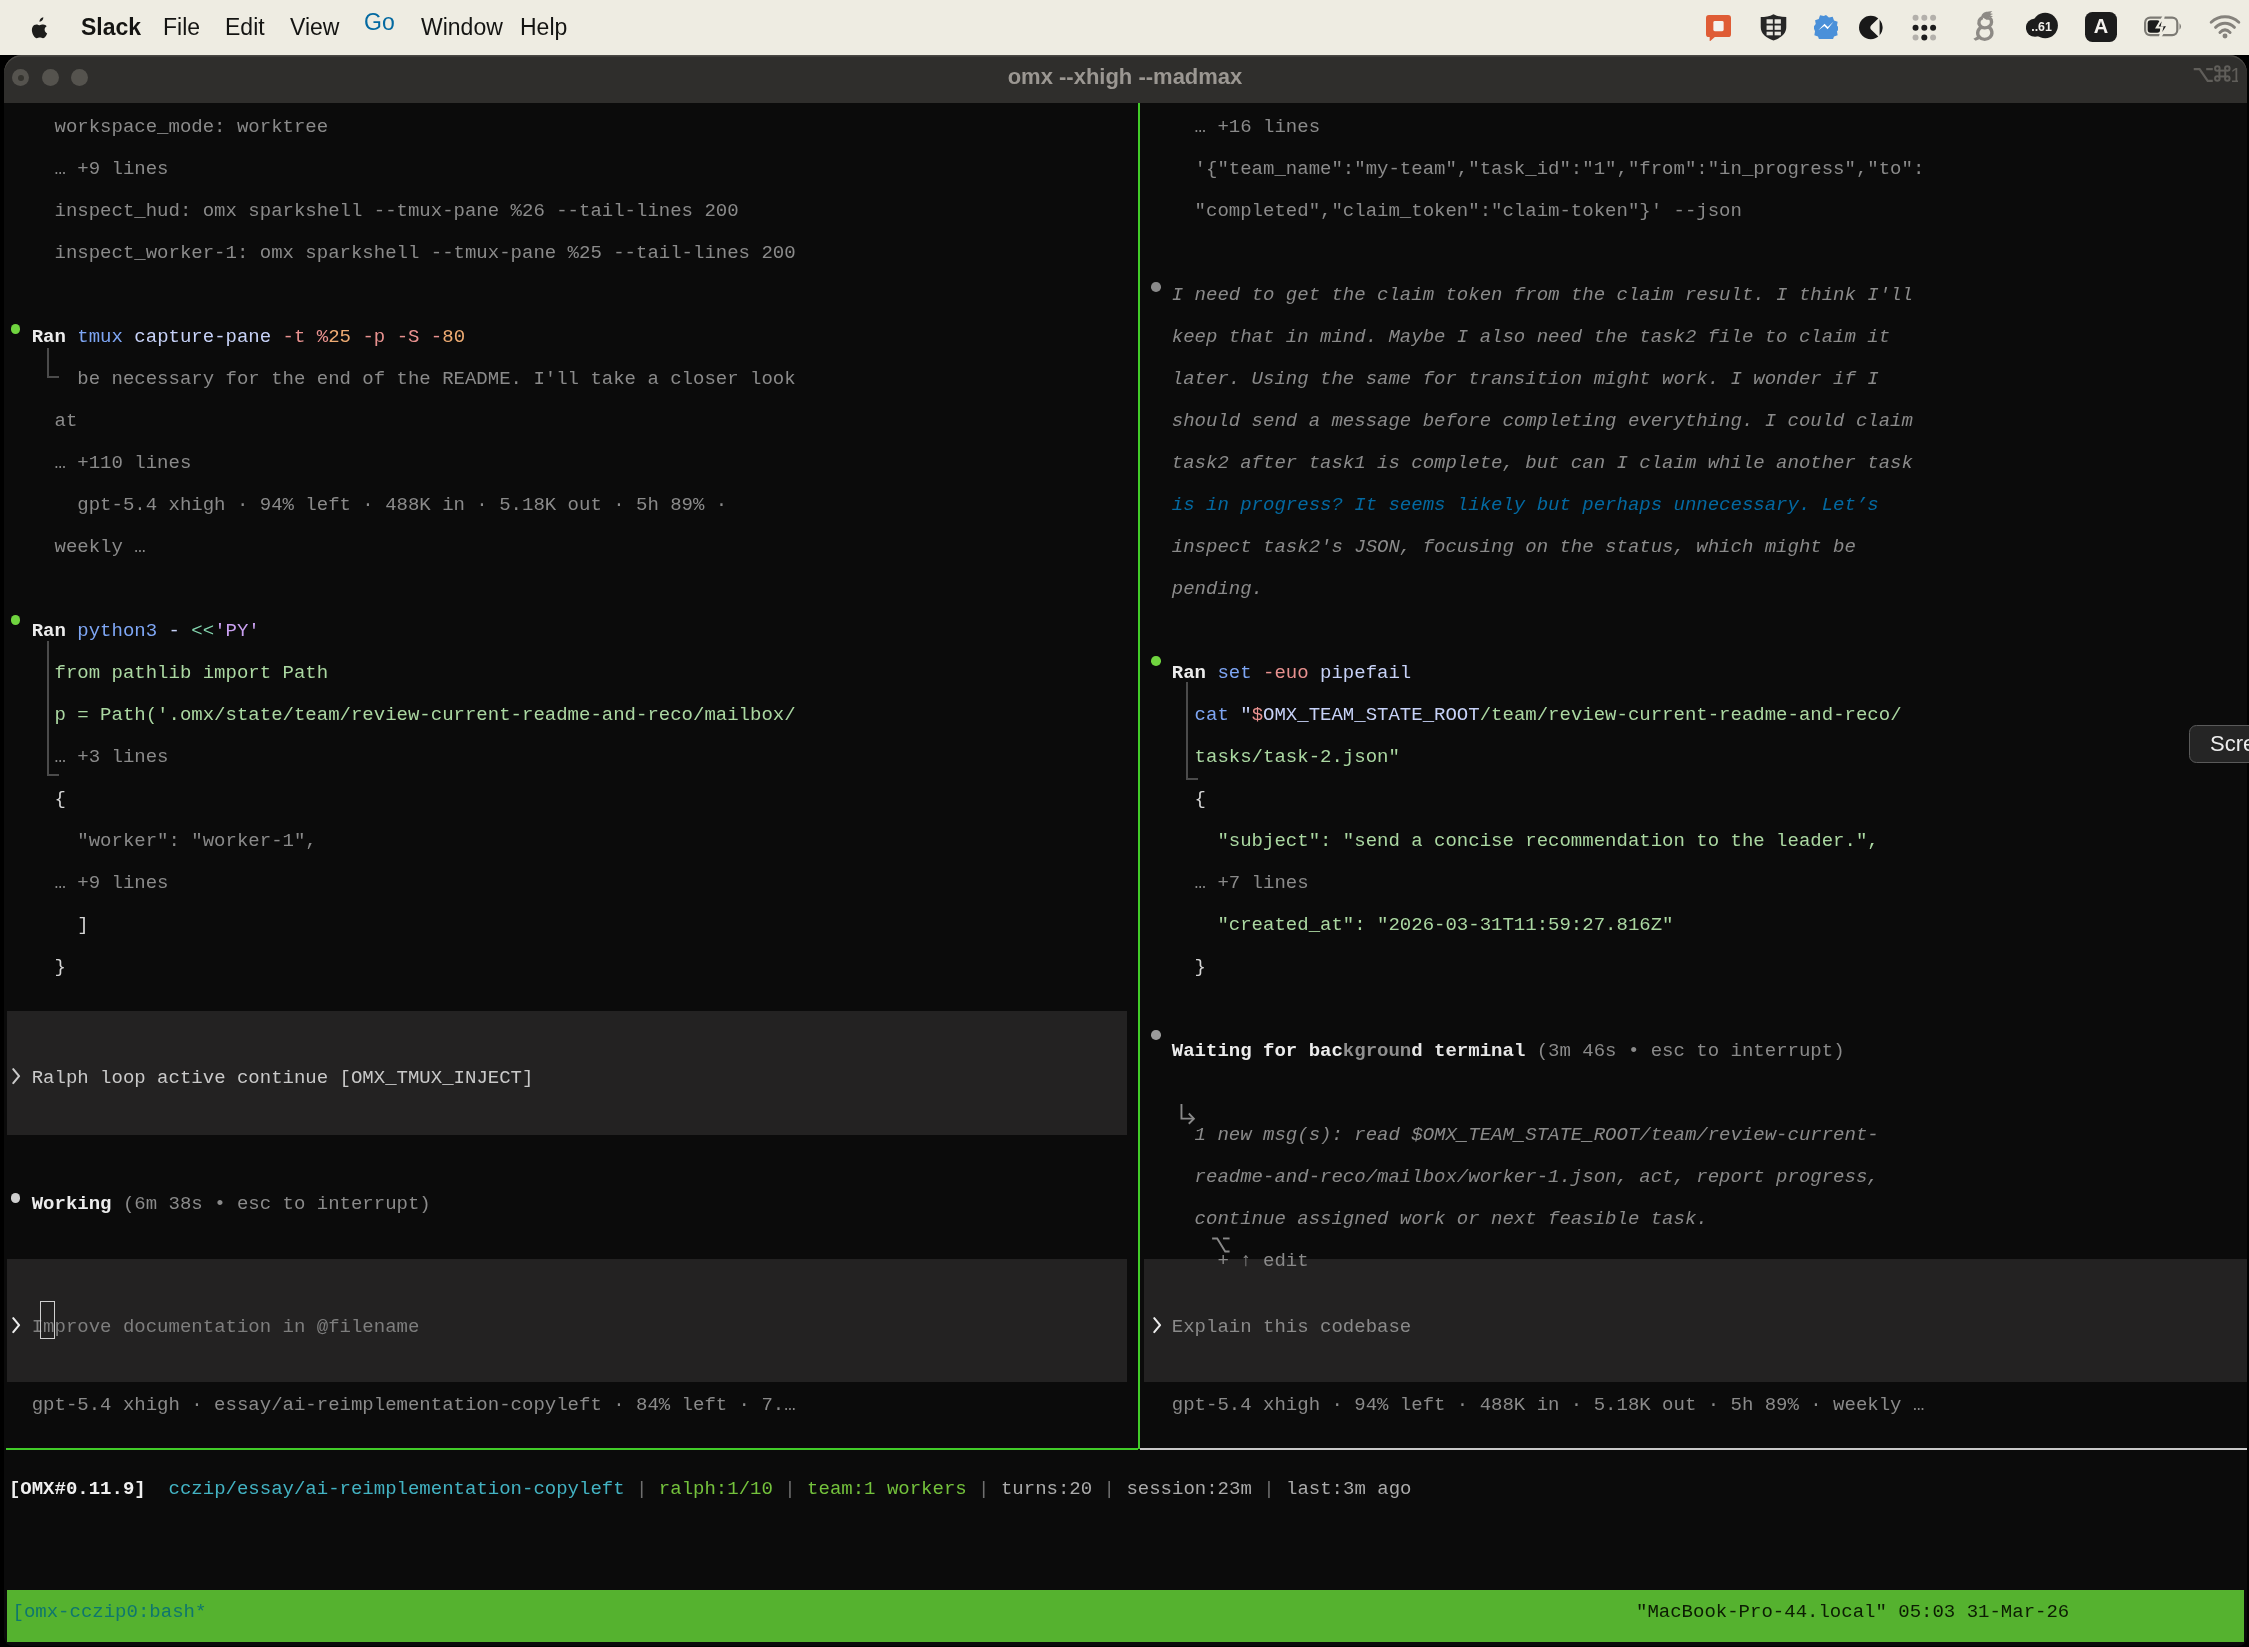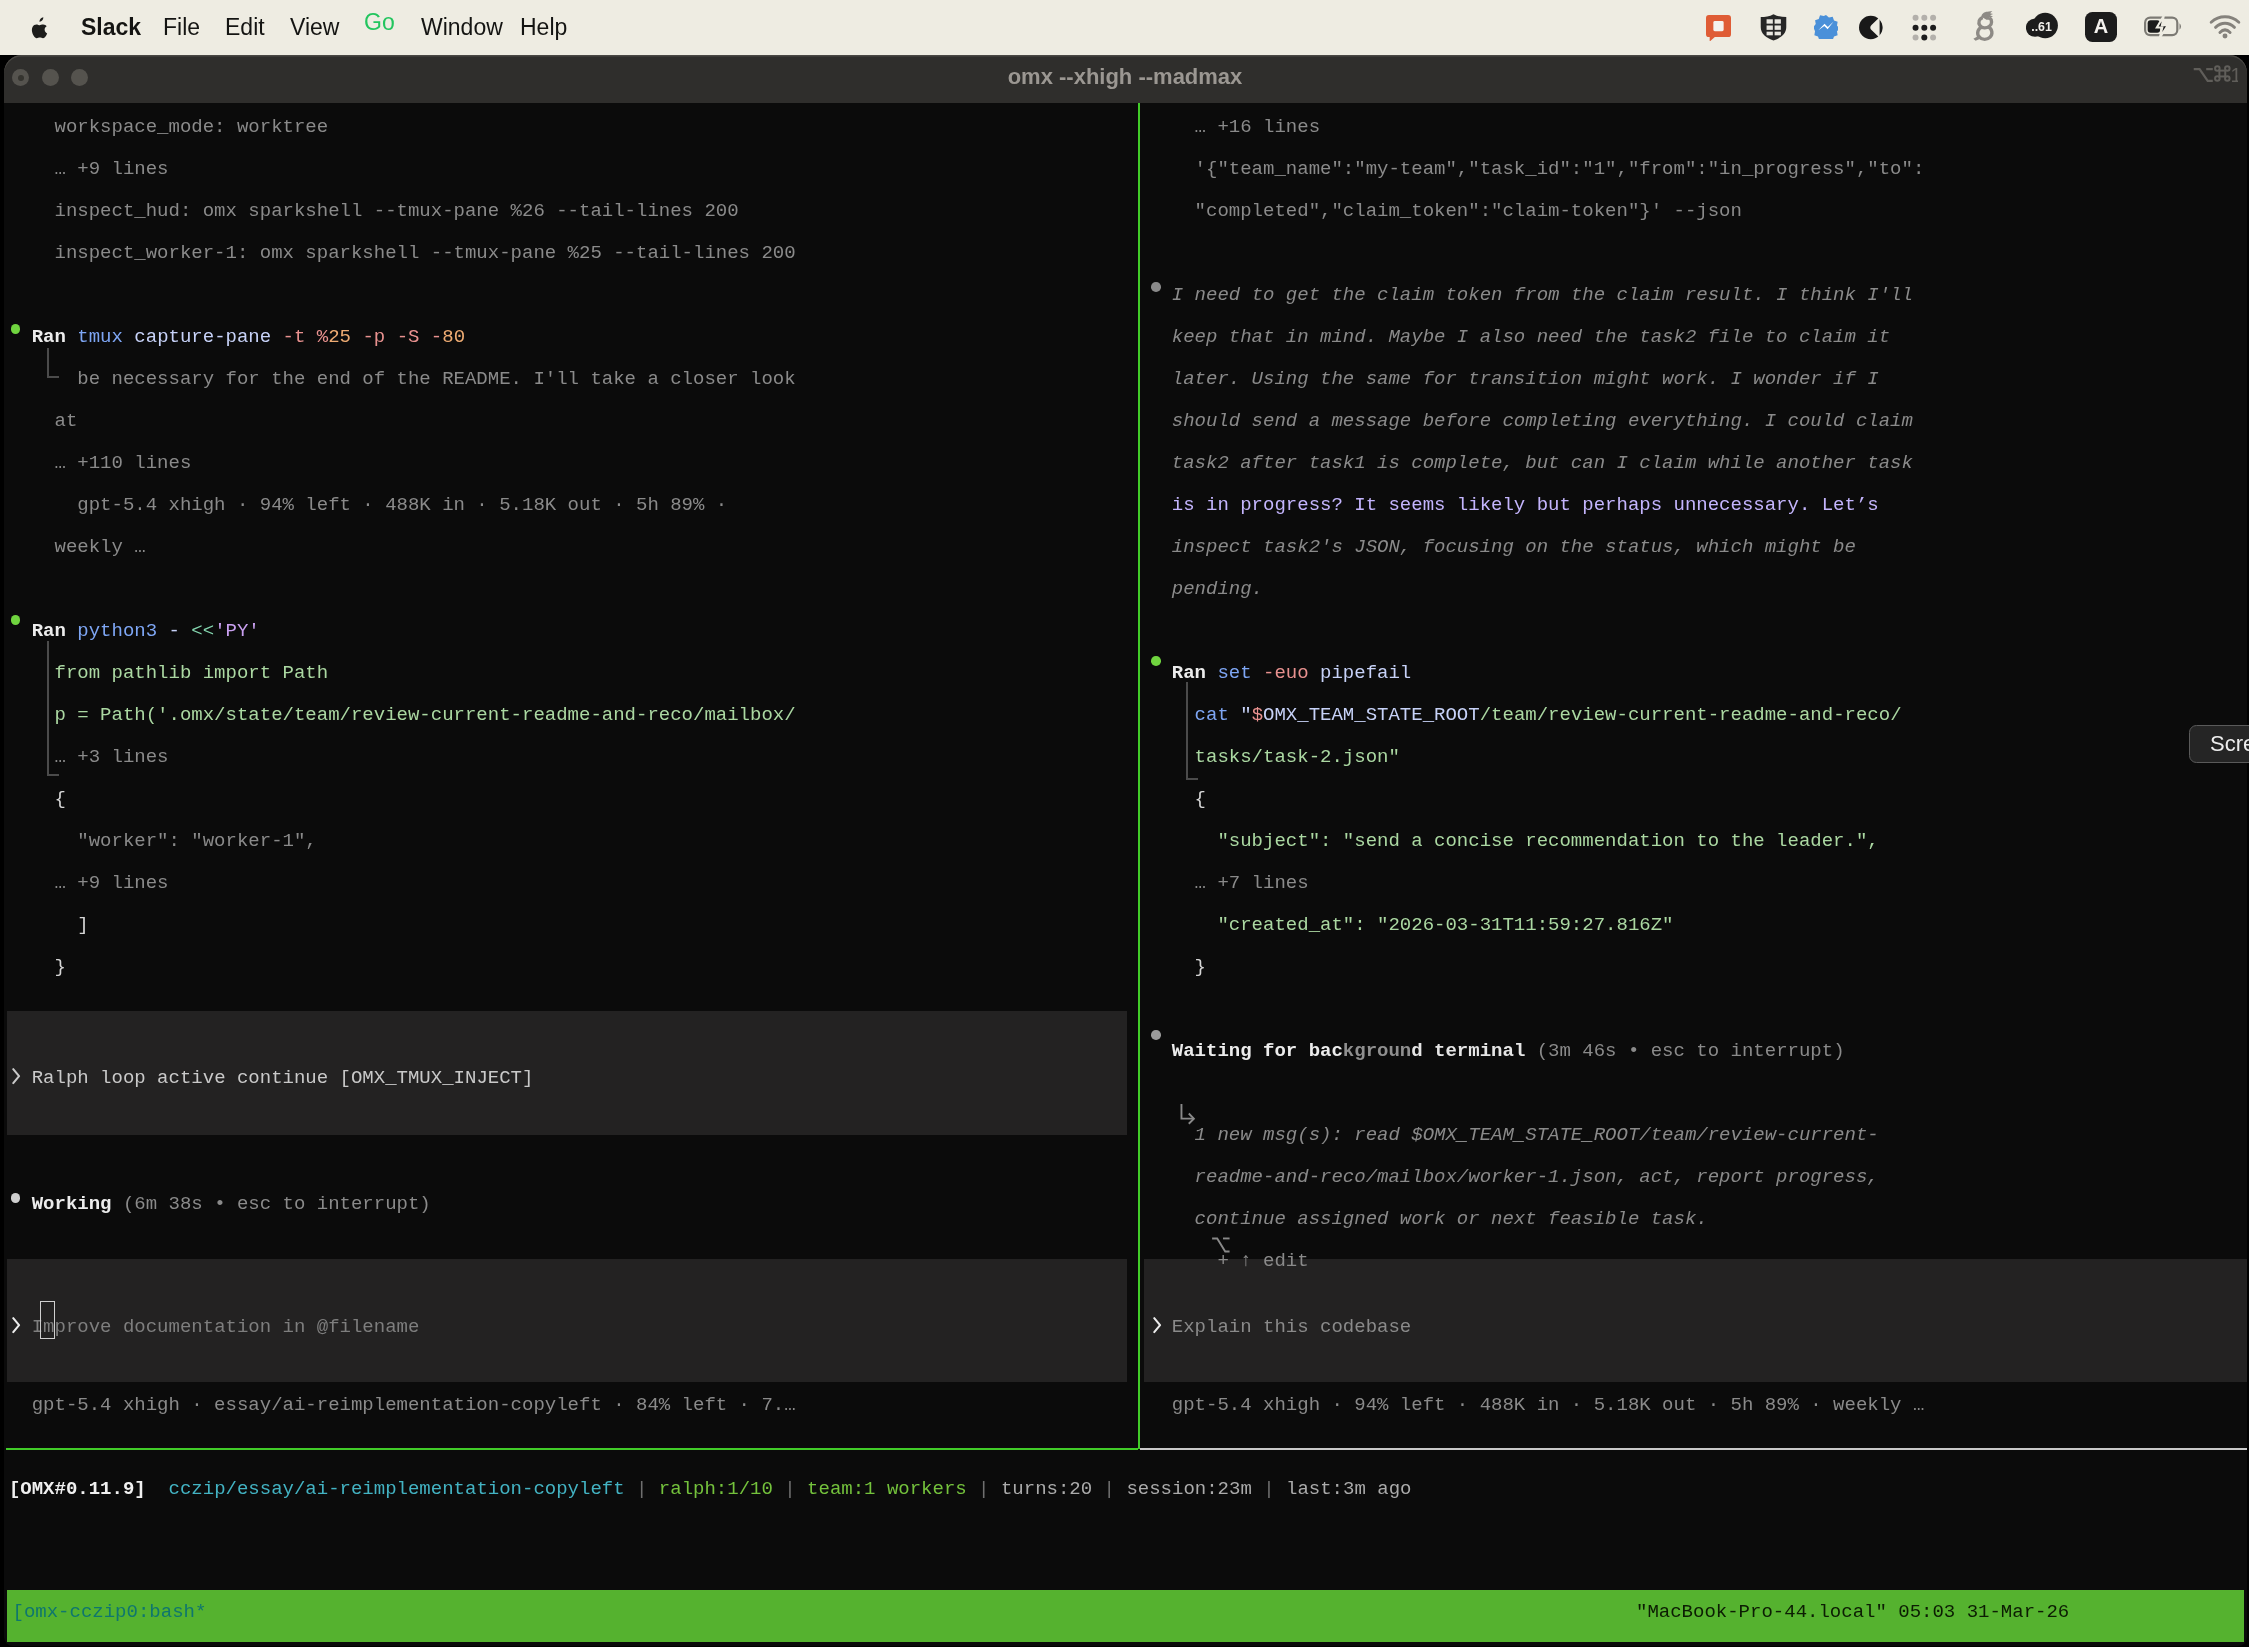--- a/index.html
+++ b/index.html
@@ -7,21 +7,21 @@
 <body>
 <div style="position:relative;width:2250px;height:1648px">
 <div style="position:absolute;left:0;top:0;width:2250px;height:55px;background:#eeece2"></div>
 <svg style="position:absolute;left:29.5px;top:16px" width="19" height="23.6" viewBox="0 0 170 195">
       <path fill="#1d1d1b" d="M150.37 155.25c-2.45 5.66-5.35 10.87-8.71 15.66-4.58 6.53-8.33 11.05-11.22 13.56-4.48 4.12-9.28 6.23-14.42 6.35-3.69 0-8.14-1.05-13.32-3.18-5.2-2.12-9.97-3.17-14.34-3.17-4.58 0-9.49 1.05-14.75 3.17-5.26 2.13-9.5 3.24-12.74 3.35-4.93.21-9.84-1.96-14.75-6.52-3.13-2.73-7.04-7.41-11.73-14.04-5.03-7.08-9.17-15.29-12.41-24.65-3.47-10.11-5.21-19.9-5.21-29.38 0-10.86 2.35-20.22 7.05-28.07 3.69-6.3 8.6-11.27 14.75-14.92s12.79-5.51 19.95-5.63c3.92 0 9.05 1.21 15.43 3.59 6.36 2.39 10.45 3.6 12.24 3.6 1.34 0 5.88-1.42 13.57-4.24 7.27-2.62 13.41-3.7 18.44-3.28 13.63 1.1 23.87 6.47 30.68 16.15-12.19 7.39-18.22 17.73-18.1 31 .11 10.34 3.86 18.94 11.23 25.77 3.34 3.17 7.07 5.62 11.22 7.36-.9 2.61-1.85 5.11-2.86 7.51zM119.11 7.24c0 8.1-2.96 15.67-8.86 22.67-7.12 8.32-15.73 13.13-25.07 12.38a25.22 25.22 0 0 1-.19-3.07c0-7.78 3.39-16.1 9.4-22.91 3-3.45 6.82-6.31 11.45-8.6 4.62-2.25 8.99-3.5 13.1-3.74.12 1.08.17 2.17.17 3.27z"></path>
     </svg>
 <div style="position:absolute;left:81px;top:0;height:55px;display:flex;align-items:center;font:700 23px 'Liberation Sans',sans-serif;color:#141412">Slack</div>
 <div style="position:absolute;left:163px;top:0;height:55px;display:flex;align-items:center;font:400 23px 'Liberation Sans',sans-serif;color:#141412">File</div>
 <div style="position:absolute;left:225px;top:0;height:55px;display:flex;align-items:center;font:400 23px 'Liberation Sans',sans-serif;color:#141412">Edit</div>
 <div style="position:absolute;left:290px;top:0;height:55px;display:flex;align-items:center;font:400 23px 'Liberation Sans',sans-serif;color:#141412">View</div>
-<div style="position:absolute;left:364px;top:0;height:44px;display:flex;align-items:center;font:400 23px 'Liberation Sans',sans-serif;color:#22c55e">Go</div>
+<div style="position:absolute;left:364px;top:0;height:44px;display:flex;align-items:center;font:400 23px 'Liberation Sans',sans-serif;color:#0369a1">Go</div>
 <div style="position:absolute;left:421px;top:0;height:55px;display:flex;align-items:center;font:400 23px 'Liberation Sans',sans-serif;color:#141412">Window</div>
 <div style="position:absolute;left:520px;top:0;height:55px;display:flex;align-items:center;font:400 23px 'Liberation Sans',sans-serif;color:#141412">Help</div>
 <svg style="position:absolute;left:1706px;top:14.8px" width="25" height="26.6" viewBox="0 0 34 36">
       <path fill="#df5c35" d="M4 0 h26 a4 4 0 0 1 4 4 v22 a4 4 0 0 1-4 4 h-18 l-7 6 v-6 h-1 a4 4 0 0 1-4-4 v-22 a4 4 0 0 1 4-4 z"></path>
       <rect x="10" y="8" width="14" height="14" rx="2" fill="#f4f2ee"></rect>
     </svg>
 <svg style="position:absolute;left:1760px;top:14px" width="27" height="26.6" viewBox="0 0 37 36">
       <path fill="#262626" d="M18.5 0 C24 3 30 4 36 4 v14 c0 9-8 15-17.5 18 C9 33 1 27 1 18 V4 C7 4 13 3 18.5 0 z"></path>
       <g fill="#e8e6e0">
         <rect x="9" y="7" width="8.6" height="6"></rect>
@@ -142,21 +142,21 @@
 <span style="color:#d6d6d6">    }</span></pre>
 <pre class="t" style="left:1149px;top:106px;"><span style="color:#8a8a8a">    … +16 lines</span>
 <span style="color:#8a8a8a">    '{"team_name":"my-team","task_id":"1","from":"in_progress","to":</span>
 <span style="color:#8a8a8a">    "completed","claim_token":"claim-token"}' --json</span>
 
 <span style="">  </span><span style="color:#8a8a8a;font-style:italic">I need to get the claim token from the claim result. I think I'll</span>
 <span style="color:#8a8a8a;font-style:italic">  keep that in mind. Maybe I also need the task2 file to claim it</span>
 <span style="color:#8a8a8a;font-style:italic">  later. Using the same for transition might work. I wonder if I</span>
 <span style="color:#8a8a8a;font-style:italic">  should send a message before completing everything. I could claim</span>
 <span style="color:#8a8a8a;font-style:italic">  task2 after task1 is complete, but can I claim while another task</span>
-<span style="color:#c4b5fd;">  is in progress? It seems likely but perhaps unnecessary. Let’s</span>
+<span style="color:#0369a1;font-style:italic">  is in progress? It seems likely but perhaps unnecessary. Let’s</span>
 <span style="color:#8a8a8a;font-style:italic">  inspect task2's JSON, focusing on the status, which might be</span>
 <span style="color:#8a8a8a;font-style:italic">  pending.</span>
 
 <span style="">  </span><span style="color:#ececec;font-weight:700">Ran </span><span style="color:#7ea6f4">set </span><span style="color:#e8918f">-euo </span><span style="color:#c7d2f8">pipefail</span>
 <span style="color:#8a8a8a">    </span><span style="color:#7ea6f4">cat </span><span style="color:#c7d2f8">"</span><span style="color:#e8918f">$</span><span style="color:#c7d2f8">OMX_TEAM_STATE_ROOT</span><span style="color:#abd8a2">/team/review-current-readme-and-reco/</span>
 <span style="color:#abd8a2">    tasks/task-2.json"</span>
 <span style="color:#d6d6d6">    {</span>
 <span style="color:#abd8a2">      "subject": "send a concise recommendation to the leader.",</span>
 <span style="color:#8a8a8a">    … +7 lines</span>
 <span style="color:#abd8a2">      "created_at": "2026-03-31T11:59:27.816Z"</span>

